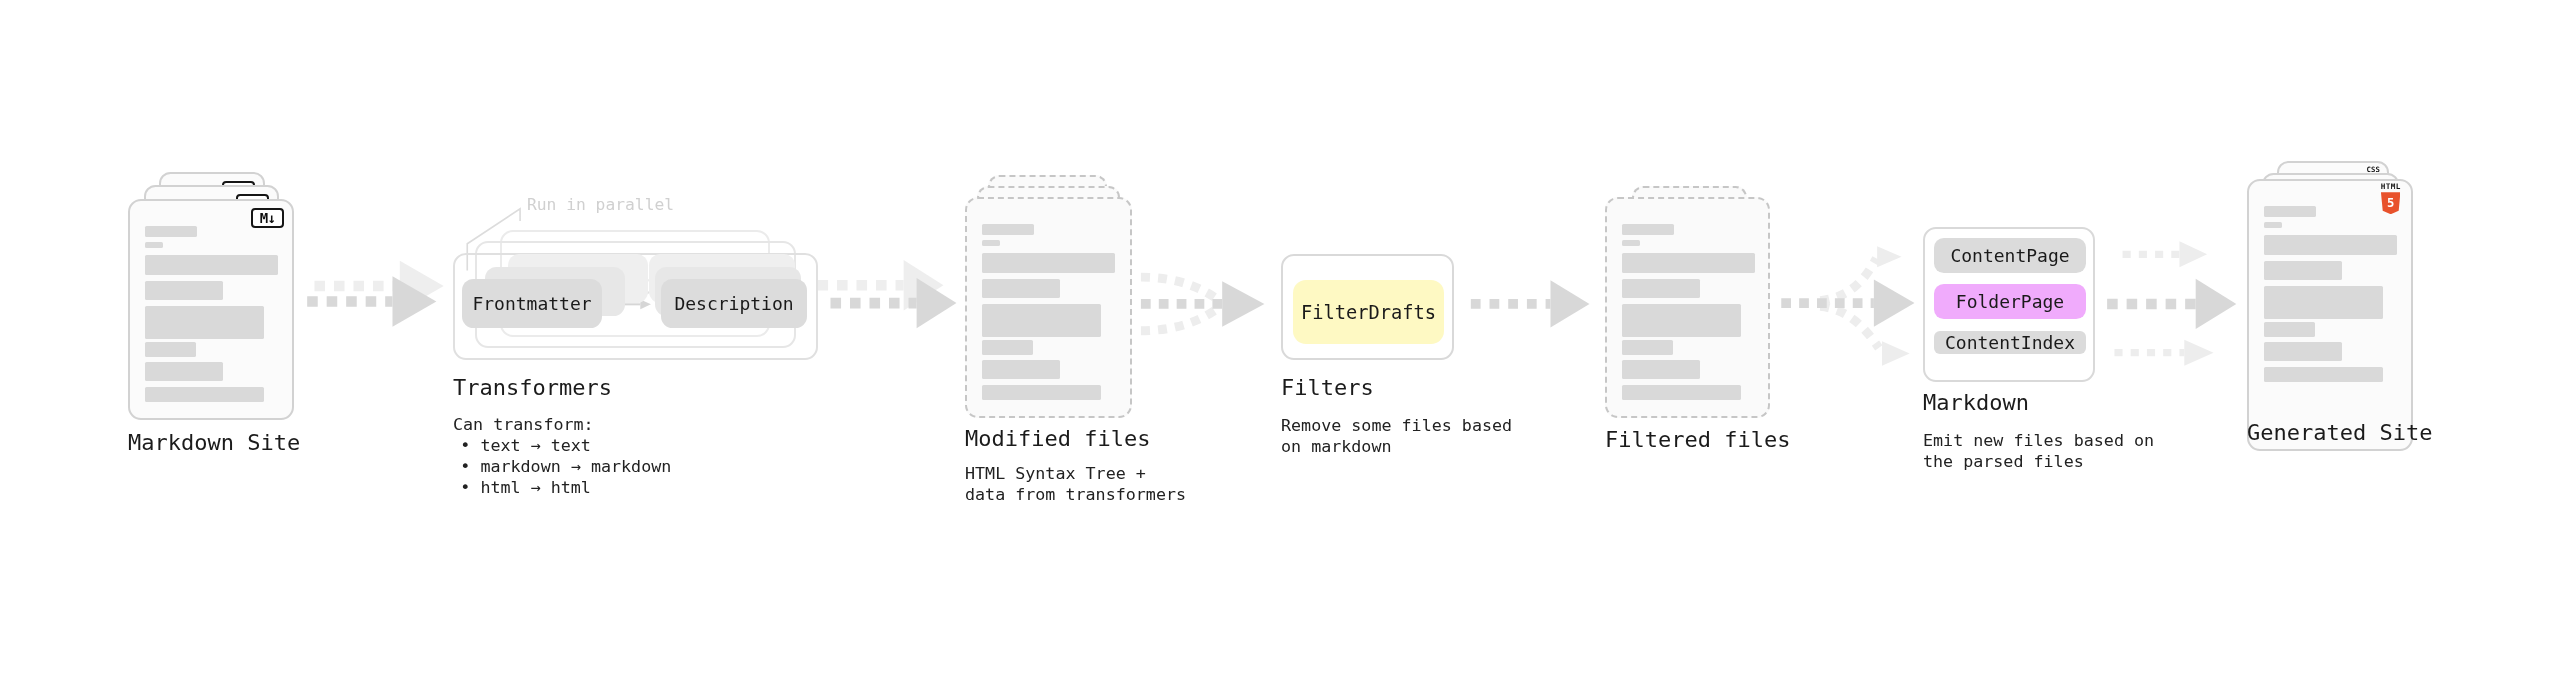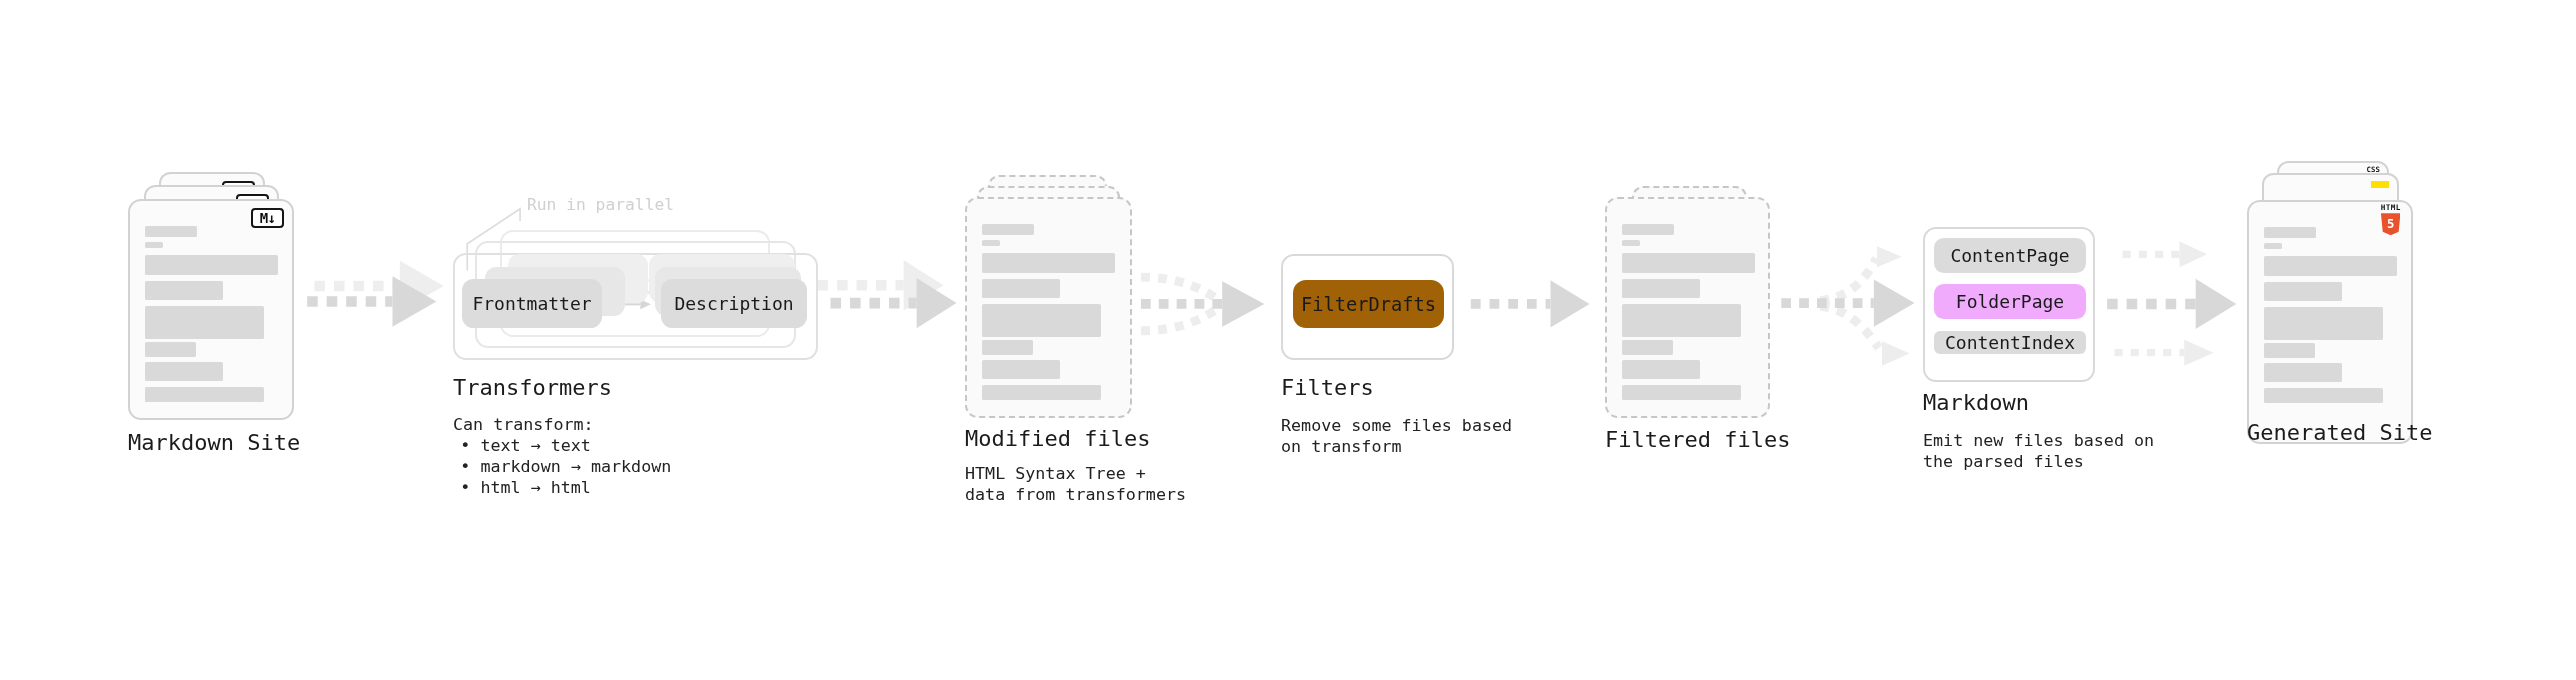--- a/index.html
+++ b/index.html
@@ -165,25 +165,25 @@
     <div class="skelbar b7"></div>
     <div class="skelbar b8"></div>
   </div>
   <div class="stage-label" style="left:965px;top:427px">Modified files</div>
   <div class="stage-desc" style="left:965px;top:463px">
     <div>HTML Syntax Tree +</div>
     <div>data from transformers</div>
   </div>
 
   <div class="groupbox" style="left:1281px;top:254px;width:173px;height:106px;border-color:#d9d9d9"></div>
-  <div class="pill" style="left:1293px;top:280px;width:151px;height:48px;border-radius:13px;background:#a16207;font-size:18.7px">FilterDrafts</div>
+  <div class="pill" style="left:1293px;top:280px;width:151px;height:64px;border-radius:13px;background:#fef9c3;font-size:18.7px">FilterDrafts</div>
   <div class="stage-label" style="left:1281px;top:376px">Filters</div>
   <div class="stage-desc" style="left:1281px;top:415px">
     <div>Remove some files based</div>
-    <div>on transform</div>
+    <div>on markdown</div>
   </div>
 
   <div class="filecard dashed" style="left:1632px;top:186px;width:115px;border-radius:11.4px"></div>
   <div class="filecard dashed" style="left:1605px;top:197px;width:165px">
     <div class="skelbar b1"></div>
     <div class="skelbar b2"></div>
     <div class="skelbar b3"></div>
     <div class="skelbar b4"></div>
     <div class="skelbar b5"></div>
     <div class="skelbar b6"></div>
@@ -204,21 +204,21 @@
 
   <div class="filecard" style="left:2277px;top:161px;width:112px;border-radius:11.4px">
     <div class="css-badge">
       <span class="txt">CSS</span>
       <span class="underline"></span>
     </div>
   </div>
   <div class="filecard" style="left:2262px;top:173px;width:137px;border-radius:11.4px">
     <div class="js-badge"></div>
   </div>
-  <div class="filecard" style="left:2247px;top:200px;width:166px;height:244px">
+  <div class="filecard" style="left:2247px;top:179px;width:166px;height:272px">
     <div class="html5-badge">
       <span class="txt">HTML</span>
       <span class="shield">5</span>
     </div>
     <div class="skelbar b1"></div>
     <div class="skelbar b2"></div>
     <div class="skelbar b3"></div>
     <div class="skelbar b4"></div>
     <div class="skelbar b5"></div>
     <div class="skelbar b6"></div>

